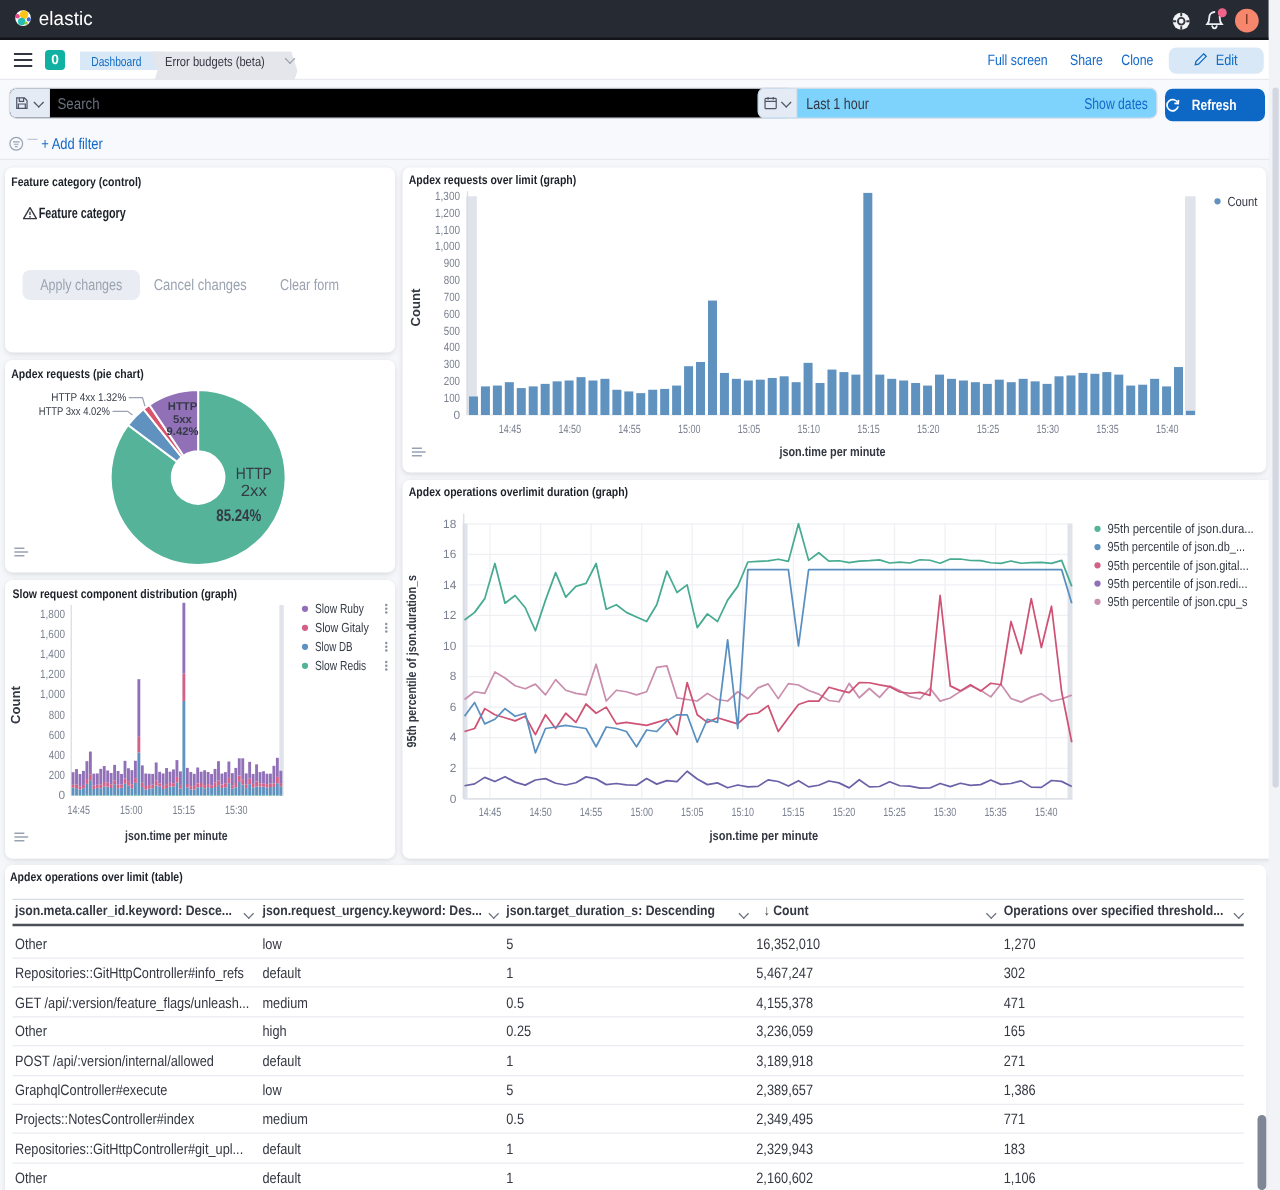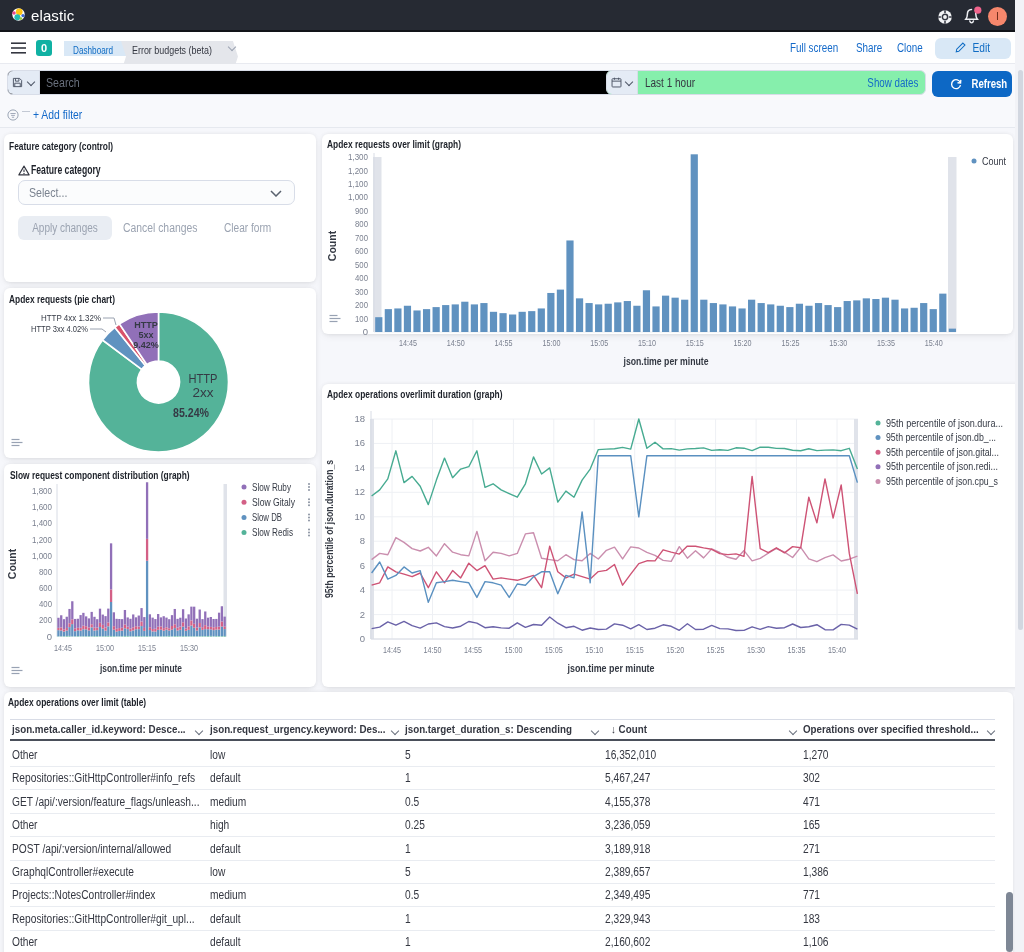--- a/index.html
+++ b/index.html
@@ -61,61 +61,55 @@
     <div style="position:absolute;left:7px;top:6px;width:628px;height:25px;background:#000000;border:1px solid #d8dde8;border-radius:6px">
       <div style="position:absolute;left:0;top:0;width:32px;height:23px;background:#e4ebf5;border-radius:5px 0 0 5px;border-right:1px solid #d8dde8">
         <svg width="11" height="11" viewBox="0 0 16 16" style="position:absolute;left:4px;top:6px">
           <path d="M2 2 h9 l3 3 v9 h-12 z M5 2 v4 h5 v-4 M4 14 v-5 h8 v5" fill="none" stroke="#4d5566" stroke-width="1.4"></path>
         </svg>
         <div class="vchev" style="left:20px;top:8px;border-color:#4d5566"></div>
       </div>
       <div style="position:absolute;left:38px;top:4.5px;font-size:12.5px;color:#69707d;transform:scaleX(.85);transform-origin:0 0">Search</div>
       <div style="position:absolute;right:8px;top:6px;font-size:10.5px;color:#5a6c87;transform:scaleX(.85);transform-origin:100% 0">KQL</div>
     </div>
-    <div style="position:absolute;left:606px;top:6px;width:320px;height:25px;background:#86efac;border:1px solid #d8dde8;border-radius:6px">
+    <div style="position:absolute;left:606px;top:6px;width:320px;height:25px;background:#7dd3fc;border:1px solid #d8dde8;border-radius:6px">
       <div style="position:absolute;left:0;top:0;width:31px;height:23px;background:#e4ebf5;border-radius:5px 0 0 5px;border-right:1px solid #d8dde8">
         <svg width="11" height="11" viewBox="0 0 16 16" style="position:absolute;left:4px;top:6px">
           <rect x="1.5" y="2.5" width="13" height="12" rx="1" fill="none" stroke="#4d5566" stroke-width="1.4"></rect>
           <path d="M1.5 6 h13 M5 1 v3 M11 1 v3" stroke="#4d5566" stroke-width="1.4"></path>
         </svg>
         <div class="vchev" style="left:19px;top:8px;border-color:#4d5566"></div>
       </div>
       <div style="position:absolute;left:38px;top:4.5px;font-size:12.5px;color:#343741;transform:scaleX(.8);transform-origin:0 0">Last 1 hour</div>
       <div style="position:absolute;right:7px;top:4.5px;font-size:12.5px;color:#1369c9;transform:scaleX(.78);transform-origin:100% 0">Show dates</div>
     </div>
-    <div style="position:absolute;left:932px;top:7px;width:80px;height:26px;background:#0d68c5;border-radius:6px;color:#fff;font-size:12px;font-weight:bold;text-align:right;line-height:26px"><svg width="12" height="12" viewBox="0 0 16 16" style="vertical-align:-2px;margin-right:5px">
+    <div style="position:absolute;left:932px;top:7px;width:80px;height:26px;background:#0d68c5;border-radius:6px;color:#fff;font-size:12px;font-weight:bold;text-align:left;line-height:26px"><svg width="12" height="12" viewBox="0 0 16 16" style="vertical-align:-2px;margin-right:5px">
         <path d="M13.8 6.2 A6 6 0 1 0 14 9.5" fill="none" stroke="#fff" stroke-width="1.8"></path>
         <path d="M14.4 2.5 L14.1 6.6 L10 6.3" fill="none" stroke="#fff" stroke-width="1.8"></path>
       </svg><span style="display:inline-block;transform:scaleX(.8)">Refresh</span></div>
     <svg width="12" height="12" viewBox="0 0 16 16" style="position:absolute;left:7px;top:45px">
       <circle cx="8" cy="8" r="6.8" fill="none" stroke="#98a2b3" stroke-width="1.3"></circle>
       <path d="M4.5 6 h7 M5.5 8.5 h5 M6.5 11 h3" stroke="#98a2b3" stroke-width="1.2"></path>
     </svg>
     <div style="position:absolute;left:22px;top:47px;width:8px;height:3px;border-top:1px solid #c3c9d4"></div>
     <div style="position:absolute;left:33px;top:44px;font-size:12.5px;color:#1369c9;transform:scaleX(.83);transform-origin:0 0">+ Add filter</div>
   </div>
 <div class="panel" style="left:4px;top:134px;width:312px;height:148px">
     <div class="ptitle" style="left:5px;top:7px">Feature category (control)</div>
     <svg width="12" height="11" viewBox="0 0 16 15" style="position:absolute;left:14px;top:31px">
       <path d="M8 1.5 L15 13.5 L1 13.5 Z" fill="none" stroke="#343741" stroke-width="1.5" stroke-linejoin="round"></path>
       <path d="M8 6 v3.6" stroke="#343741" stroke-width="1.5"></path>
       <circle cx="8" cy="11.6" r=".9" fill="#343741"></circle>
     </svg>
     <div style="position:absolute;left:27px;top:29px;font-size:12px;font-weight:bold;color:#1d2129;transform:scaleX(.72);transform-origin:0 0">Feature category</div>
-    <div style="position:absolute;left:14px;top:46px;width:277px;height:25px;background:#fbfcfd;border:1px solid #d8dde8;border-radius:7px">
-      <div style="position:absolute;left:10px;top:5px;font-size:12.5px;color:#7a828f;transform:scaleX(.85);transform-origin:0 0">Select...</div>
-      <svg width="12" height="7" viewBox="0 0 12 7" style="position:absolute;right:12px;top:9px">
-        <path d="M1 1 L6 6 L11 1" fill="none" stroke="#59616e" stroke-width="1.5"></path>
-      </svg>
-    </div>
     <div style="position:absolute;left:14px;top:82px;width:94px;height:24px;background:#e9edf3;border-radius:6px;font-size:12.5px;font-weight:500;color:#9ba3b1;text-align:center;line-height:24px"><span style="display:inline-block;transform:scaleX(.8)">Apply changes</span></div>
     <div style="position:absolute;left:119px;top:87px;font-size:12.5px;font-weight:500;color:#9ba3b1;transform:scaleX(.83);transform-origin:0 0">Cancel changes</div>
     <div style="position:absolute;left:220px;top:87px;font-size:12.5px;font-weight:500;color:#9ba3b1;transform:scaleX(.81);transform-origin:0 0">Clear form</div>
   </div>
-<div class="panel" style="left:322px;top:134px;width:691px;height:200px">
+<div class="panel" style="left:322px;top:134px;width:691px;height:244px">
     <div class="ptitle" style="left:5px;top:5px">Apdex requests over limit (graph)</div>
     <svg width="691" height="244" viewBox="0 0 691 244" style="position:absolute;left:0;top:0">
       <rect x="51" y="23.0" width="8.5" height="175.0" fill="#e0e3ea"></rect>
       <rect x="626" y="23.0" width="8.5" height="175.0" fill="#e0e3ea"></rect>
       <line x1="52.0" y1="19.0" x2="52.0" y2="198.0" stroke="#d8dce5" stroke-width="1"></line>
       <line x1="52.0" y1="198.0" x2="634" y2="198.0" stroke="#eceef2" stroke-width="1"></line>
       <text x="46" y="201.0" font-size="9.5" fill="#7b8190" font-family="&quot;Liberation Sans&quot;, sans-serif" text-anchor="end">0</text>
       <text x="46" y="187.5" font-size="9.5" fill="#7b8190" font-family="&quot;Liberation Sans&quot;, sans-serif" text-anchor="end" textLength="13" lengthAdjust="spacingAndGlyphs">100</text>
       <text x="46" y="174.1" font-size="9.5" fill="#7b8190" font-family="&quot;Liberation Sans&quot;, sans-serif" text-anchor="end" textLength="13" lengthAdjust="spacingAndGlyphs">200</text>
       <text x="46" y="160.6" font-size="9.5" fill="#7b8190" font-family="&quot;Liberation Sans&quot;, sans-serif" text-anchor="end" textLength="13" lengthAdjust="spacingAndGlyphs">300</text>

